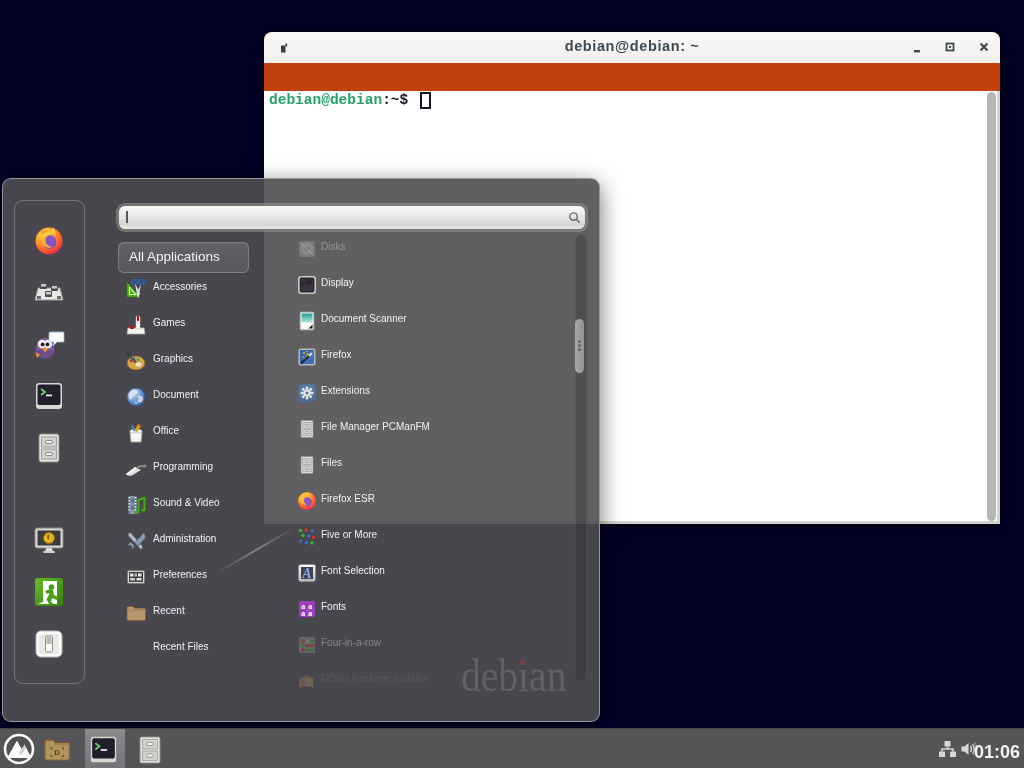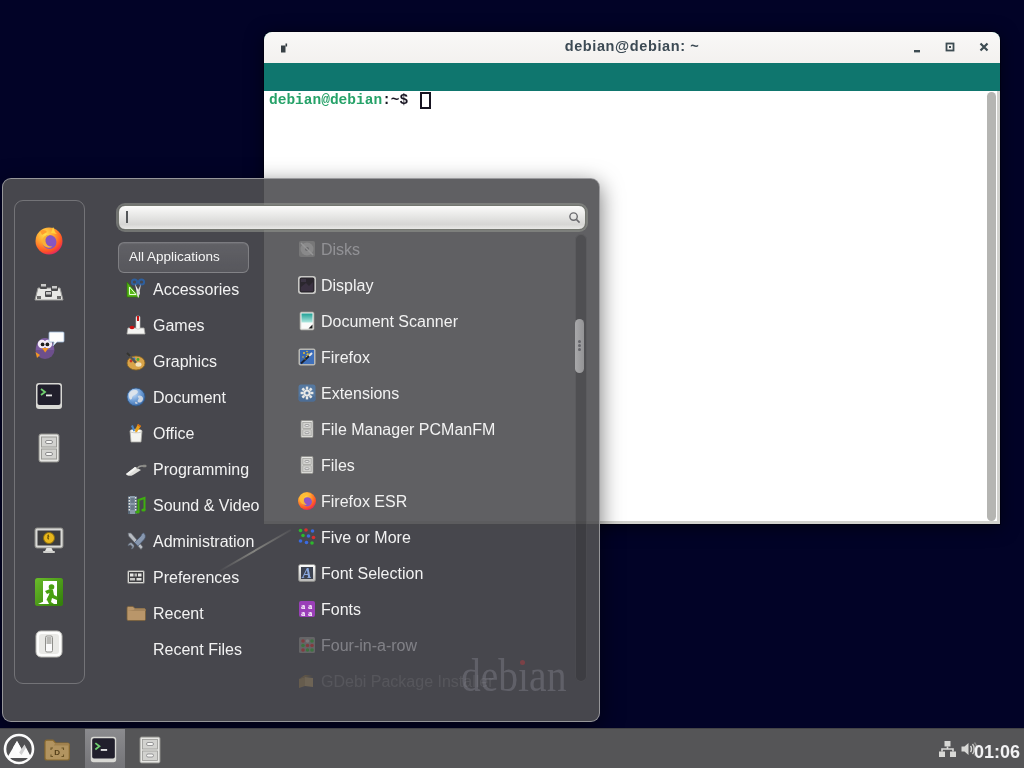--- a/index.html
+++ b/index.html
@@ -5,41 +5,41 @@
   html,body{margin:0;padding:0;}
   body{width:1024px;height:768px;overflow:hidden;position:relative;
        font-family:"Liberation Sans", sans-serif;
        background:#020327;}
   .abs{position:absolute;}
 
   
   #term{left:264px;top:32px;width:736px;height:492px;
         border-radius:8px 8px 0 0;
         box-shadow:0 3px 18px rgba(0,0,0,0.55), 0 0 0 1px rgba(0,0,0,0.35);
-        background:#0f766e;}
+        background:#c2410c;}
   #term-title{left:0;top:0;width:100%;height:31px;border-radius:8px 8px 0 0;
         background:linear-gradient(#f9f8f7,#f3f1ef);}
   #term-title .ttl{position:absolute;left:0;right:0;top:6px;text-align:center;
         font-size:14.5px;font-weight:bold;color:#3c4a54;letter-spacing:0.6px;}
   #term-menubar{left:0;top:31px;width:100%;height:27px;background:#f2f0ee;border-bottom:1px solid #ccc9c5;}
   #term-menubar span{position:absolute;top:6px;font-size:13px;color:#2d3335;}
   #term-body{left:0;top:59px;width:100%;height:433px;background:#ffffff;overflow:hidden;}
   #prompt{left:5px;top:1px;font-family:"Liberation Mono",monospace;font-size:14.5px;font-weight:bold;
         color:#171421;white-space:pre;}
   #prompt .g{color:#26a269;}
   #cursor{left:156px;top:1px;width:7px;height:13px;border:2px solid #171421;}
   #term-sb{left:723px;top:1px;width:9px;height:429px;background:#b5b5b2;border-radius:5px;}
 
   
   #menu{left:2px;top:178px;width:596px;height:542px;
         background:rgba(79,79,82,0.90);
         border:1px solid rgba(165,165,167,0.85);
         border-radius:9px;
         box-shadow:0 6px 22px rgba(0,0,0,0.55);}
-  #menu .txt{position:absolute;font-size:16px;color:#f2f2f2;white-space:nowrap;text-align:right;}
+  #menu .txt{position:absolute;font-size:10px;color:#f2f2f2;white-space:nowrap;text-align:right;}
   #menu .faded{color:rgba(240,240,245,0.34);}
   #menu .faded2{color:rgba(240,240,245,0.09);}
   #favbox{left:11px;top:21px;width:69px;height:482px;border-radius:9px;
         border:1px solid rgba(160,160,162,0.5);}
   .fav{width:32px;height:32px;left:30px;}
   #search{left:115px;top:26px;width:466px;height:23px;border-radius:7px;
         border:1px solid #73766f;
         background:linear-gradient(#fbfbfa,#d6d6d4 80%,#e8e8e6);
         box-shadow:0 0 0 2px rgba(150,153,146,0.55);}
   #search .caret{position:absolute;left:7px;top:5px;width:1.5px;height:12px;background:#55585a;}

